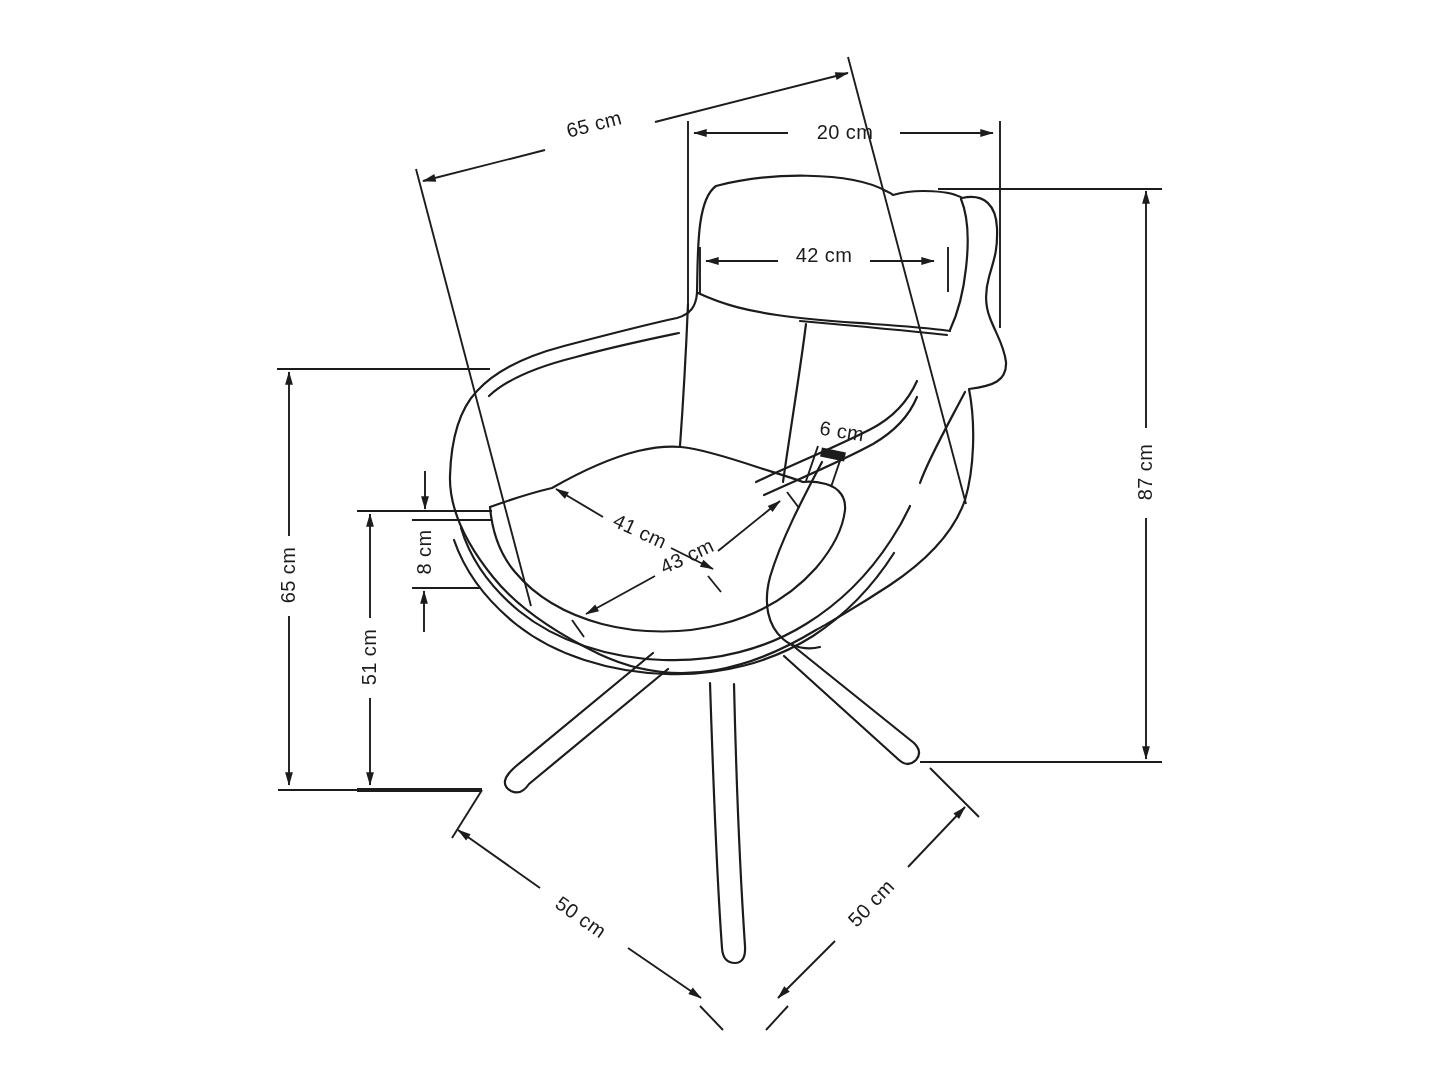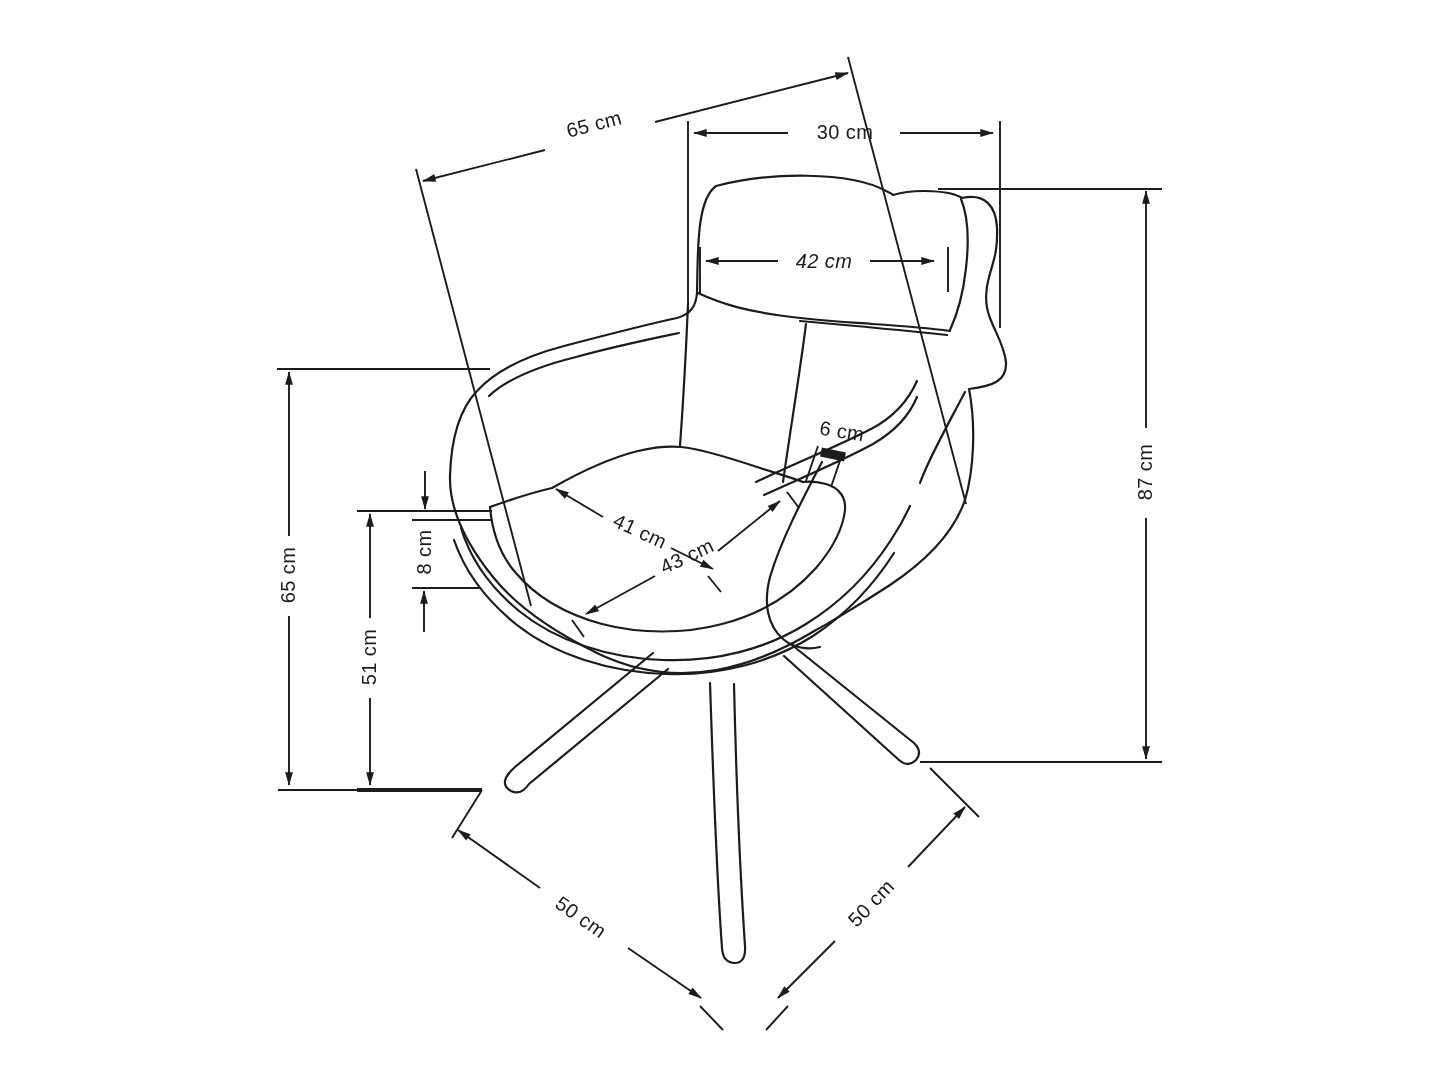--- a/index.html
+++ b/index.html
@@ -157,23 +157,23 @@
       <line class="dim" x1="628" y1="948" x2="701" y2="998" marker-end="url(#ah)"></line>
     </g>
     <g>
       <line class="dim" x1="835" y1="941" x2="778" y2="998" marker-end="url(#ah)"></line>
       <line class="dim" x1="908" y1="867" x2="965" y2="807" marker-end="url(#ah)"></line>
     </g>
   </svg>
 
   <div class="lbl" style="left:594px;top:124px;transform:translate(-50%,-50%) rotate(-14.5deg);">65 cm</div>
 
-  <div class="lbl" style="left:845px;top:132px;transform:translate(-50%,-50%);">30 cm</div>
+  <div class="lbl" style="left:845px;top:132px;transform:translate(-50%,-50%);">20 cm</div>
 
-  <div class="lbl" style="left:824px;top:261px;transform:translate(-50%,-50%);font-style:italic;">42 cm</div>
+  <div class="lbl" style="left:824px;top:255px;transform:translate(-50%,-50%);">42 cm</div>
 
   <div class="lbl" style="left:842px;top:431px;transform:translate(-50%,-50%) rotate(9deg);">6 cm</div>
 
   <div class="lbl" style="left:640px;top:531px;transform:translate(-50%,-50%) rotate(25deg);">41 cm</div>
 
   <div class="lbl" style="left:687px;top:556px;transform:translate(-50%,-50%) rotate(-25deg);">43 cm</div>
 
   <div class="lbl" style="left:424px;top:552px;transform:translate(-50%,-50%) rotate(-90deg);">8 cm</div>
 
   <div class="lbl" style="left:288px;top:575px;transform:translate(-50%,-50%) rotate(-90deg);">65 cm</div>

